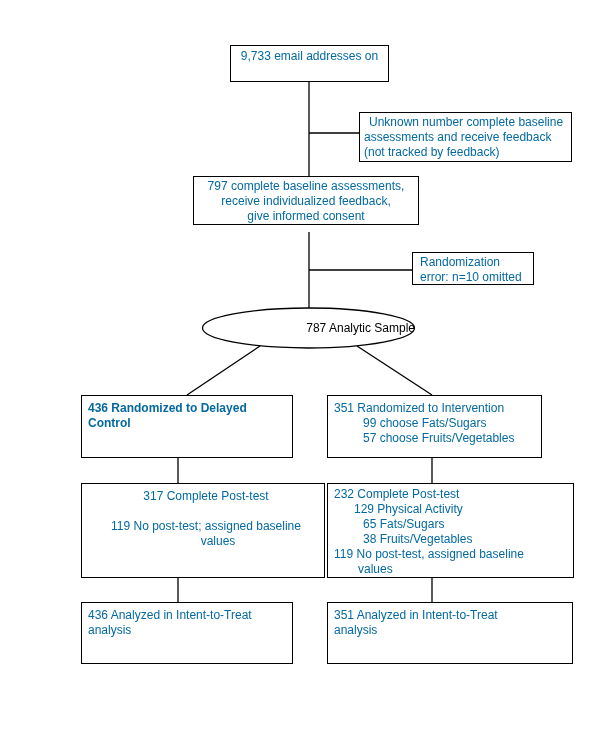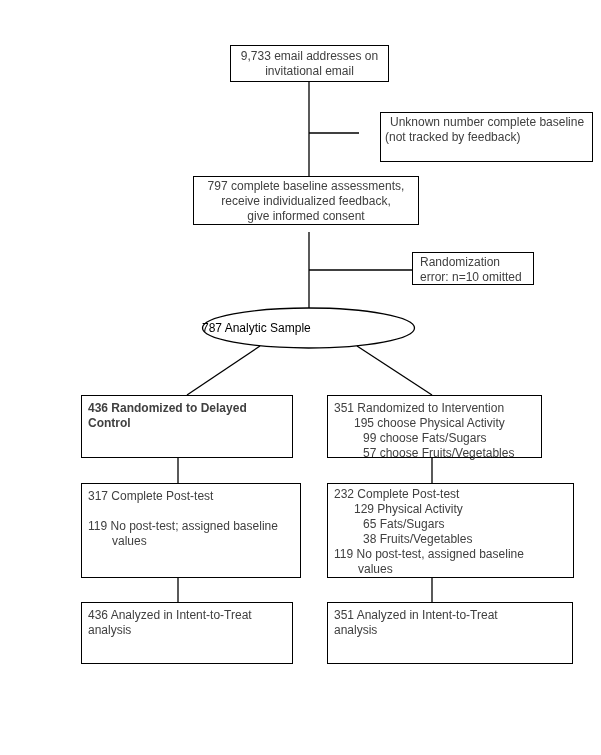--- a/index.html
+++ b/index.html
@@ -19,21 +19,21 @@
     position: absolute;
     left: 0; top: 0;
     width: 601px; height: 755px;
   }
   .box {
     position: absolute;
     box-sizing: border-box;
     background: #ffffff;
     border: 1.5px solid #000000;
     font-size: 12px;
-    color: #404040;
+    color: #0369a1;
   }
   .ln {
     height: 15px;
     line-height: 15px;
     white-space: nowrap;
   }
   .center { text-align: center; }
   .p4  { padding-left: 4px; }
   .p6  { padding-left: 6px; }
   .p7  { padding-left: 7px; }
@@ -42,21 +42,21 @@
   .p30 { padding-left: 30px; }
   .p35 { padding-left: 35px; }
   .pt2 { padding-top: 2px; }
   .pt3 { padding-top: 3px; }
   .pt5 { padding-top: 5px; }
   .ellipse-label {
     position: absolute;
     left: 202px; top: 308px;
     width: 213px; height: 40px;
     line-height: 40px;
-    text-align: left;
+    text-align: right;
     font-size: 12px;
   }
 </style>
 </head>
 <body>
 
 <div id="canvas">
 
   <svg id="wires" viewBox="0 0 601 755" xmlns="http://www.w3.org/2000/svg" fill="none" stroke="#000000" stroke-width="1.3">
     <line x1="309" y1="82" x2="309" y2="183"></line>
@@ -67,25 +67,25 @@
     <line x1="357" y1="346" x2="432" y2="395"></line>
     <line x1="178" y1="458" x2="178" y2="483"></line>
     <line x1="432" y1="458" x2="432" y2="483"></line>
     <line x1="178" y1="578" x2="178" y2="602"></line>
     <line x1="432" y1="578" x2="432" y2="602"></line>
     <ellipse cx="308.5" cy="328" rx="106" ry="20"></ellipse>
   </svg>
 
   <div class="box center pt3" style="left:230px; top:45px; width:159px; height:37px;">
     <div class="ln">9,733 email addresses on</div>
-    <div class="ln">invitational email</div>
   </div>
 
-  <div class="box pt2" style="left:359px; top:112px; width:213px; height:50px;margin-left:21px;">
+  <div class="box pt2" style="left:359px; top:112px; width:213px; height:50px;">
     <div class="ln p9">Unknown number complete baseline</div>
+    <div class="ln p4">assessments and receive feedback</div>
     <div class="ln p4">(not tracked by feedback)</div>
   </div>
 
   <div class="box center pt2" style="left:193px; top:176px; width:226px; height:49px;">
     <div class="ln">797 complete baseline assessments,</div>
     <div class="ln">receive individualized feedback,</div>
     <div class="ln">give informed consent</div>
   </div>
 
   <div class="box pt2" style="left:412px; top:252px; width:122px; height:33px;">
@@ -95,26 +95,25 @@
 
   <div class="ellipse-label">787 Analytic Sample</div>
 
   <div class="box pt5" style="left:81px; top:395px; width:212px; height:63px;font-weight:bold;">
     <div class="ln p6">436 Randomized to Delayed</div>
     <div class="ln p6">Control</div>
   </div>
 
   <div class="box pt5" style="left:327px; top:395px; width:215px; height:63px;">
     <div class="ln p6">351 Randomized to Intervention</div>
-    <div class="ln p26">195 choose Physical Activity</div>
     <div class="ln p35">99 choose Fats/Sugars</div>
     <div class="ln p35">57 choose Fruits/Vegetables</div>
   </div>
 
-  <div class="box pt5" style="left:81px; top:483px; width:220px; height:95px;">
+  <div class="box pt5" style="left:81px; top:483px; width:244px; height:95px;text-align:center;">
     <div class="ln p6">317 Complete Post-test</div>
     <div class="ln p6"></div>
     <div class="ln p6">119 No post-test; assigned baseline</div>
     <div class="ln p30">values</div>
   </div>
 
   <div class="box pt3" style="left:327px; top:483px; width:247px; height:95px;">
     <div class="ln p6">232 Complete Post-test</div>
     <div class="ln p26">129 Physical Activity</div>
     <div class="ln p35">65 Fats/Sugars</div>

